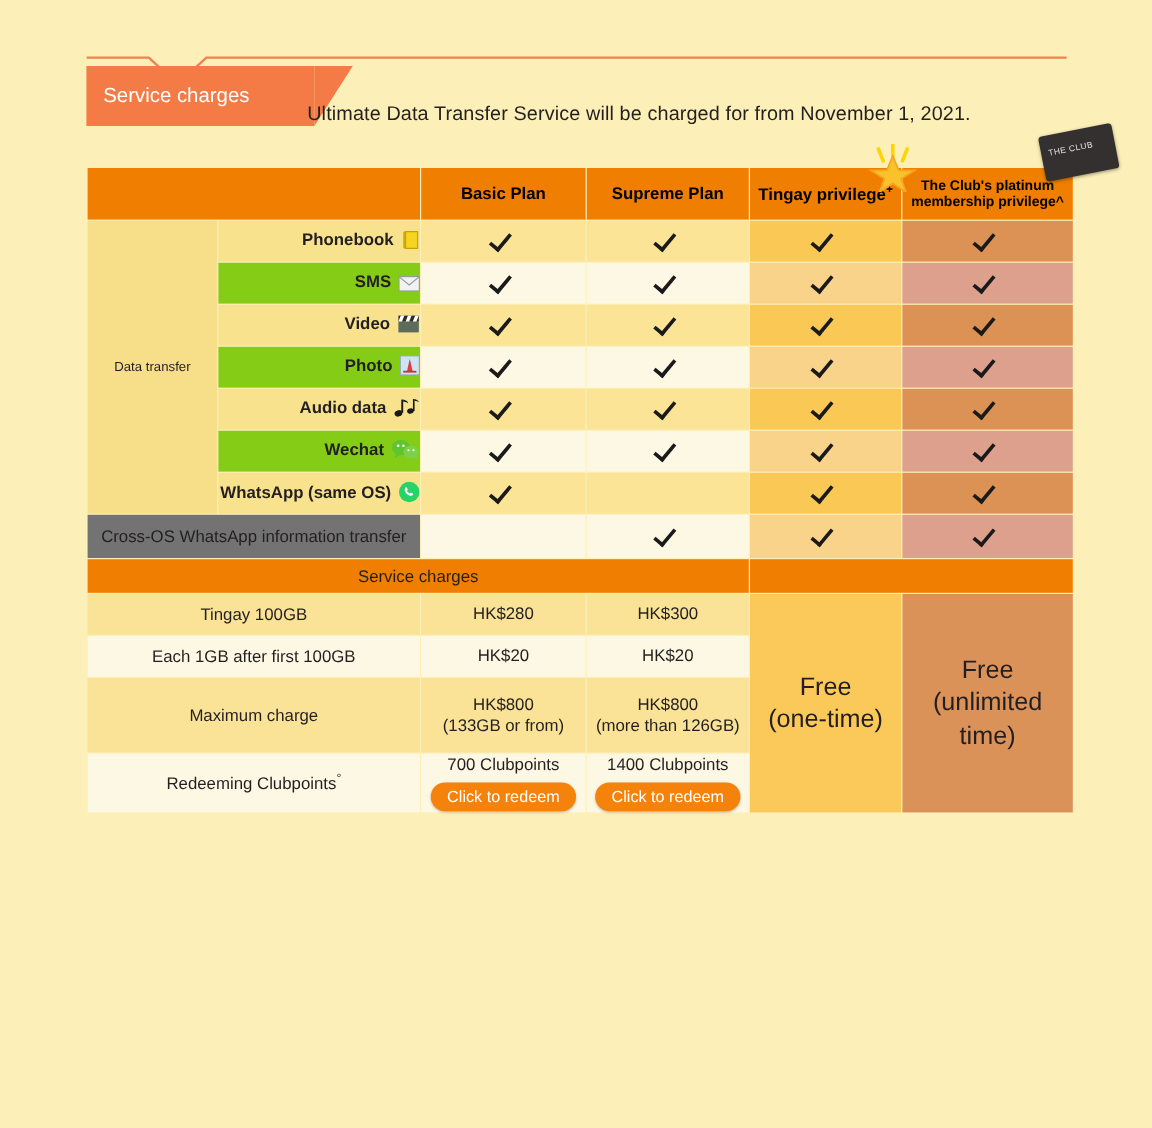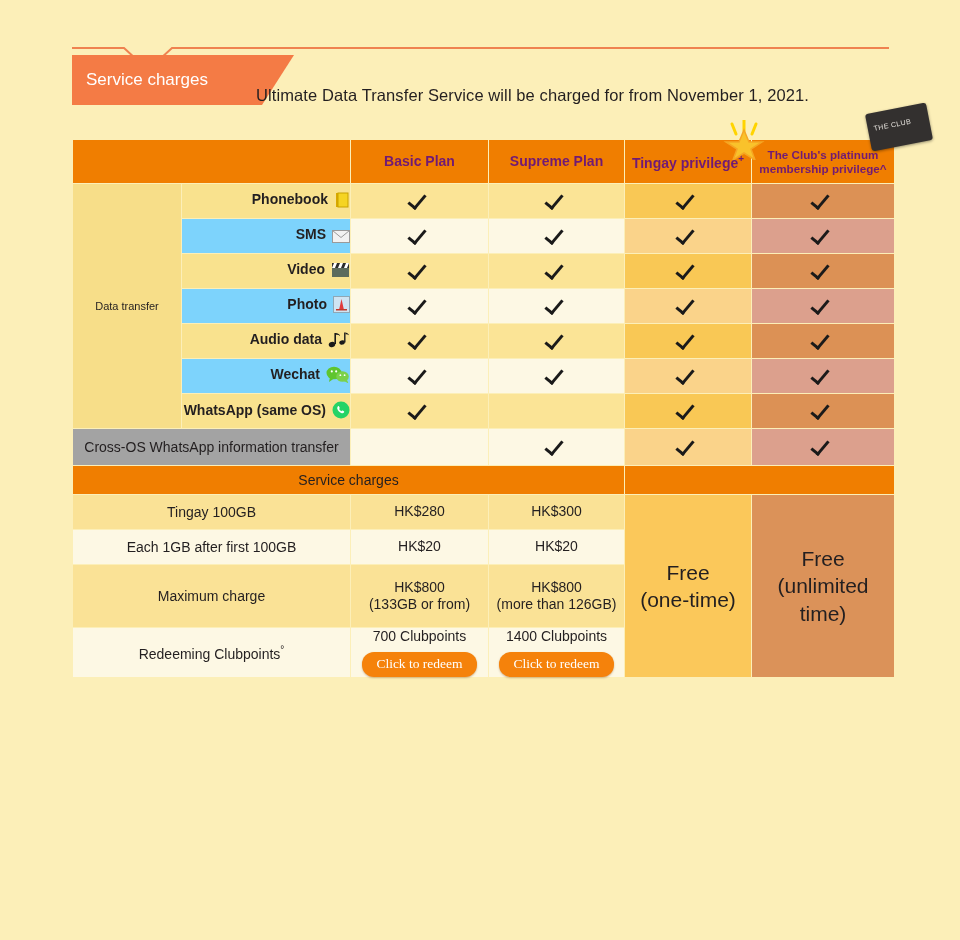--- a/index.html
+++ b/index.html
@@ -40,67 +40,67 @@
   table.matrix { border-collapse: separate; border-spacing: 1px; width: 817px; table-layout: fixed; }
   table.matrix td, table.matrix th { padding: 0; border: 0; }
 
   .col-g1 { width: 108px; }
   .col-g2 { width: 168px; }
   .col-basic { width: 137px; }
   .col-supreme { width: 135px; }
   .col-tingay { width: 126px; }
   .col-club { width: 142px; }
 
-  .hdr { background: #F07E00; color: #701a75; font-size: 14px; text-align: center; height: 43px; vertical-align: middle; line-height: 1.15; margin-top: 44px; }
+  .hdr { background: #F07E00; color: #000000; font-size: 14px; text-align: center; height: 43px; vertical-align: middle; line-height: 1.15; margin-top: 44px; }
   .hdr.blank { background: #F07E00; }
   .hdr small { display: block; }
 
   .rowlbl-group { background: #F7DE89; text-align: center; font-size: 11px; vertical-align: middle; }
   .rowlbl { text-align: right; padding-right: 10px; font-size: 14px; height: 34px; vertical-align: middle; white-space: nowrap; font-weight: bold; }
   .rowlbl .ico { display: inline-block; vertical-align: -4px; margin-left: 6px; }
 
   .r-odd  .rowlbl { background: #F9E28E; }
-  .r-even .rowlbl { background: #7dd3fc; margin-left: 48px; }
+  .r-even .rowlbl { background: #84cc16; margin-left: 48px; }
   .r-odd  .c-basic, .r-odd  .c-supreme { background: #FBE496; }
   .r-even .c-basic, .r-even .c-supreme { background: #FDF8E4; }
   .r-odd  .c-tingay { background: #F9C košík; }
   .r-odd  .c-tingay { background: #F9C855; }
   .r-even .c-tingay { background: #FAD38A; }
   .r-odd  .c-club   { background: #DC9155; }
   .r-even .c-club   { background: #DCA08D; }
 
   td.cell { text-align: center; vertical-align: middle; height: 34px; }
 
   .check { display: inline-block; width: 22px; height: 18px; position: relative; }
   .check::before {
     content: ""; position: absolute; left: 3px; top: 1px;
     width: 7px; height: 15px;
     border-right: 3px solid #1a1a1a; border-bottom: 3px solid #1a1a1a;
     transform: rotate(40deg);
   }
 
   .crossrow td { height: 36px; }
-  .crossrow .lbl { background: #a3a3a3; text-align: center; font-size: 14px; vertical-align: middle; }
+  .crossrow .lbl { background: #737373; text-align: center; font-size: 14px; vertical-align: middle; }
 
   .band { background: #F07E00; text-align: center; font-size: 14px; height: 28px; vertical-align: middle; }
   .band-right { background: #F07E00; }
 
   .price-lbl { text-align: center; font-size: 14px; vertical-align: middle; }
   .p-odd .price-lbl, .p-odd .p-cell { background: #FAE296; }
   .p-even .price-lbl, .p-even .p-cell { background: #FDF8E4; }
   .p-cell { text-align: center; font-size: 14px; vertical-align: middle; line-height: 1.25; }
 
   .free-tingay { background: #FBC85A; text-align: center; font-size: 21px; vertical-align: middle; line-height: 1.3; }
   .free-club   { background: #DB9259; text-align: center; font-size: 21px; vertical-align: middle; line-height: 1.3; }
 
   .redeem-btn {
     display: inline-block; margin-top: 6px;
     background: #F5820B; color: #fff; font-size: 13.5px;
     border-radius: 12px; padding: 4px 14px 5px; border: 0;
-    font-family: Liberation Serif, serif; cursor: pointer;
+    font-family: Liberation Sans, sans-serif; cursor: pointer;
     box-shadow: 0 1px 2px rgba(120,60,0,.35);
   }
   .sup { font-size: 10px; vertical-align: super; }
 
   
   .chart { position: absolute; left: 0; top: 712px; width: 960px; height: 205px; }
 </style>
 </head>
 <body>
 

